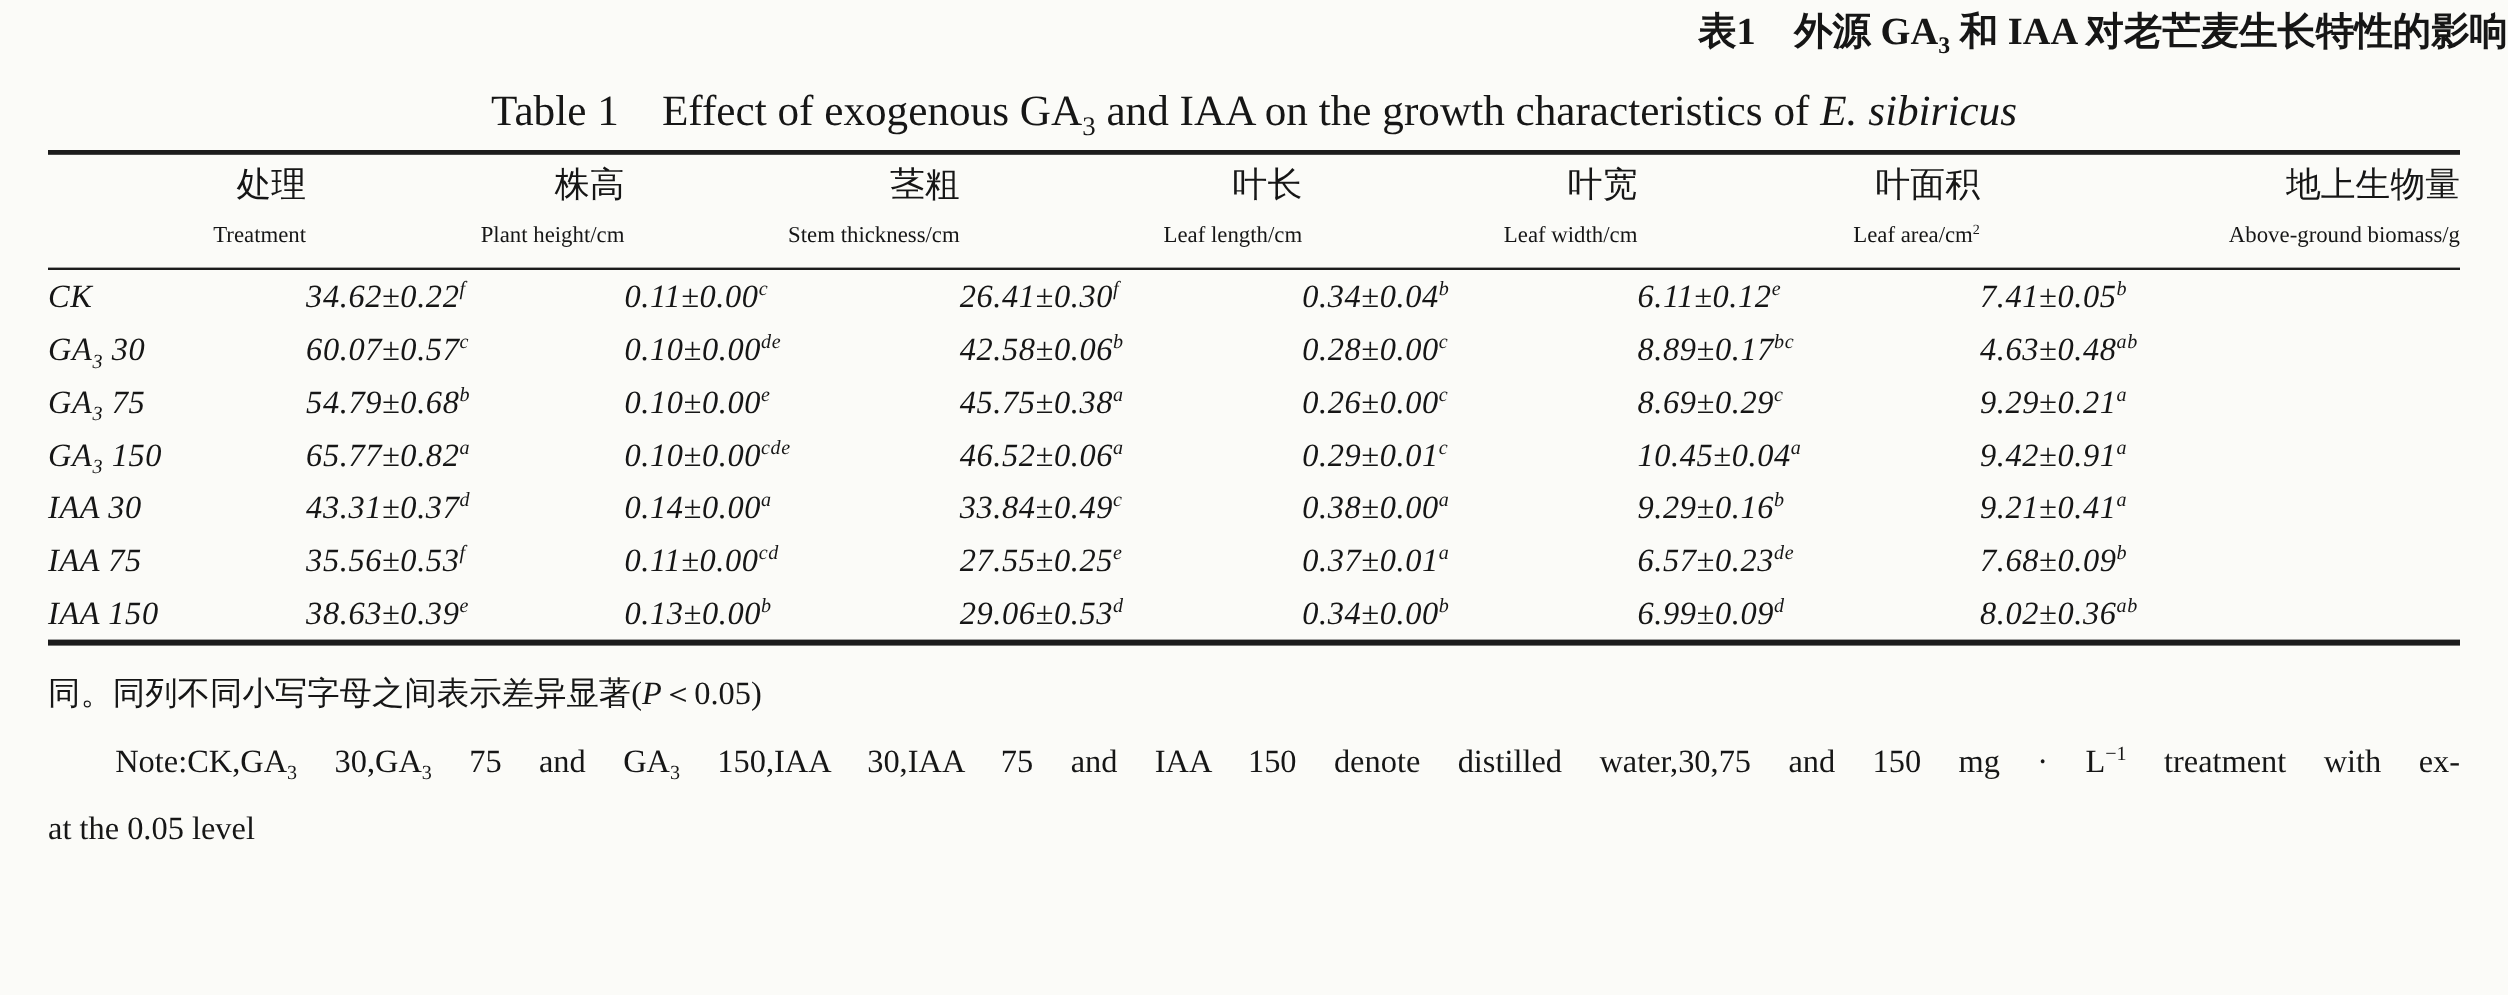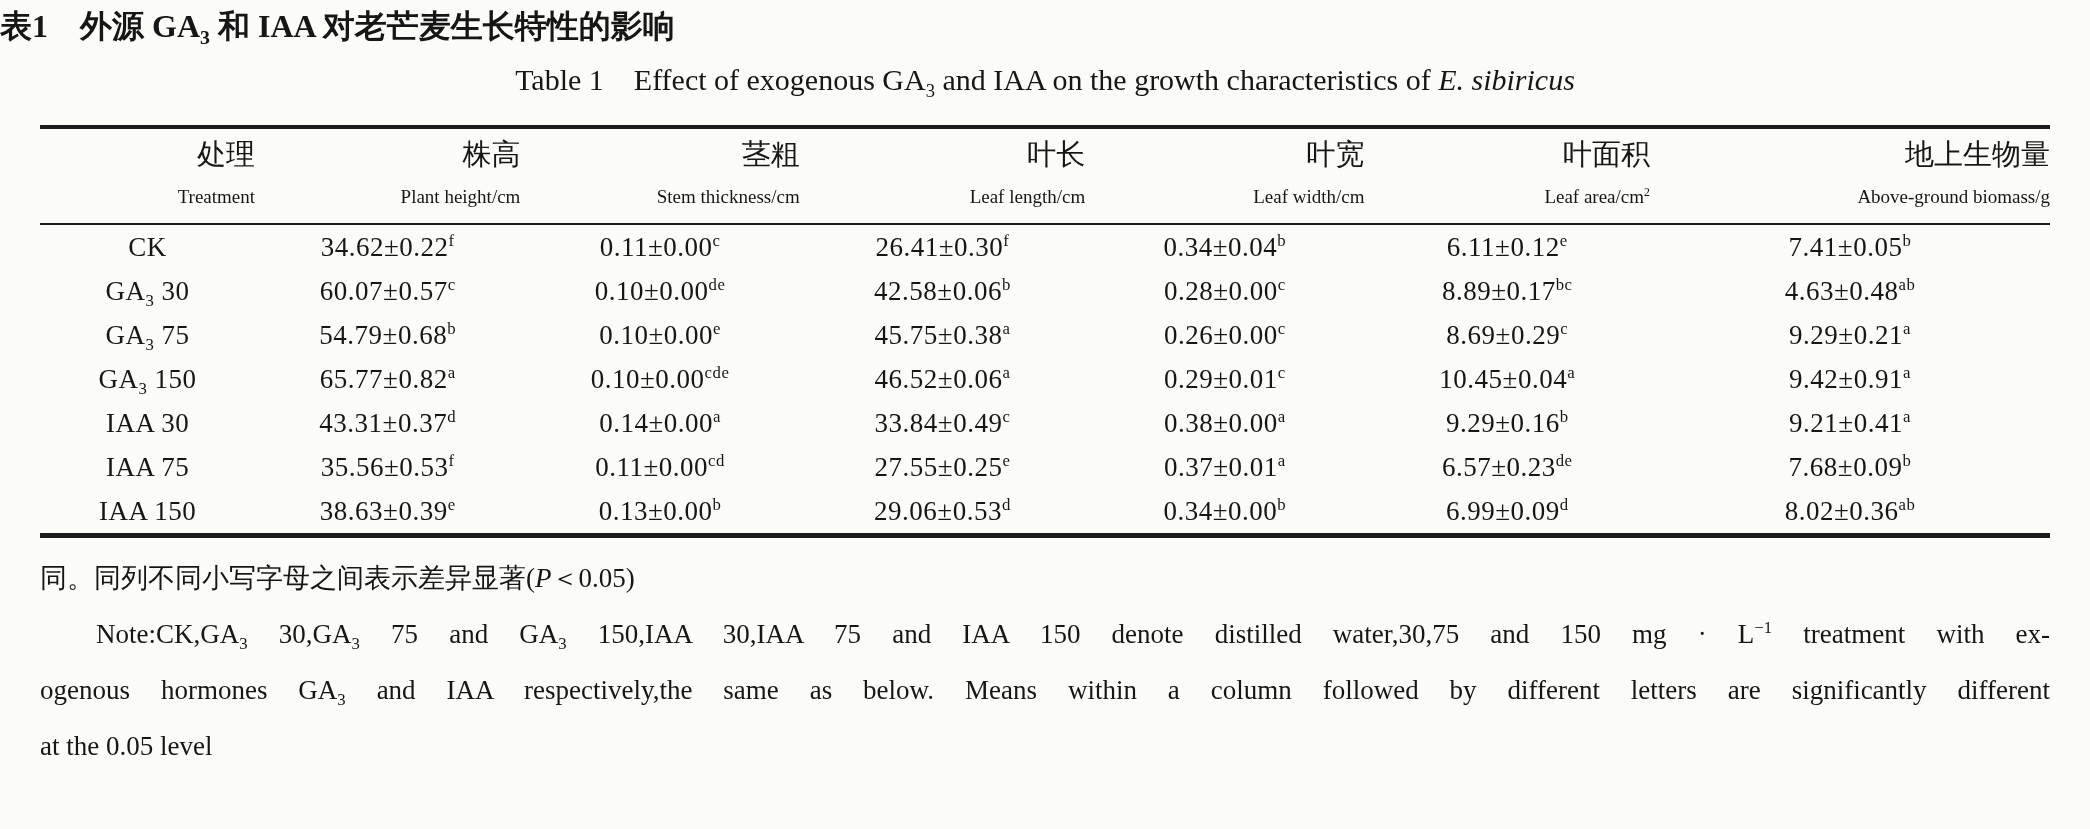--- a/index.html
+++ b/index.html
@@ -12,30 +12,30 @@
     color: #161616;
     font-family: "Liberation Serif", "DejaVu Serif", serif;
   }
   .page {
     position: relative;
     width: 2090px;
     height: 829px;
   }
   .title-zh {
     padding-top: 6px;
-    text-align: left;
+    text-align: right;
     font-weight: bold;
     font-size: 32px;
     line-height: 40px;
     white-space: pre;
   }
   .title-en {
-    margin-top: 16px;
+    margin-top: 28px;
     text-align: center;
-    font-size: 30px;
+    font-size: 36px;
     line-height: 36px;
     white-space: pre;
   }
   table.data-table {
     position: absolute;
     left: 40px;
     top: 125px;
     width: 2010px;
     border-collapse: collapse;
     table-layout: fixed;
@@ -55,25 +55,25 @@
     line-height: 46px;
     font-size: 29px;
   }
   .h-en {
     height: 48px;
     line-height: 44px;
     font-size: 19px;
   }
   table.data-table td {
     height: 44px;
-    text-align: center;
     vertical-align: middle;
     font-size: 27px;
     padding: 0;
     letter-spacing: 0.5px;
+    font-style: italic;
   }
   sup { font-size: 62%; line-height: 0; }
   sub { font-size: 62%; line-height: 0; }
   .notes {
     position: absolute;
     left: 40px;
     width: 2010px;
     top: 550px;
     font-size: 27px;
   }
@@ -202,17 +202,16 @@
           <td><span>0.34±0.00</span><sup>b</sup></td>
           <td><span>6.99±0.09</span><sup>d</sup></td>
           <td><span>8.02±0.36</span><sup>ab</sup></td>
         </tr>
       </tbody>
   </table>
 
   <div class="notes">
     <div class="note-line"><span>同。同列不同小写字母之间表示差异显著(</span><i>P</i><span>＜0.05)</span></div>
     <div class="note-line just indent"><span>Note:CK,GA</span><sub>3</sub><span> 30,GA</span><sub>3</sub><span> 75 and GA</span><sub>3</sub><span> 150,IAA 30,IAA 75 and IAA 150 denote distilled water,30,75 and 150 mg · L</span><sup>−1</sup><span> treatment with ex-</span></div>
-    <div class="note-line just"><span>ogenous hormones GA</span><sub>3</sub><span> and IAA respectively,the same as below. Means within a column followed by different letters are significantly different</span></div>
     <div class="note-line"><span>at the 0.05 level</span></div>
   </div>
 
 </div>
 
 </body></html>

